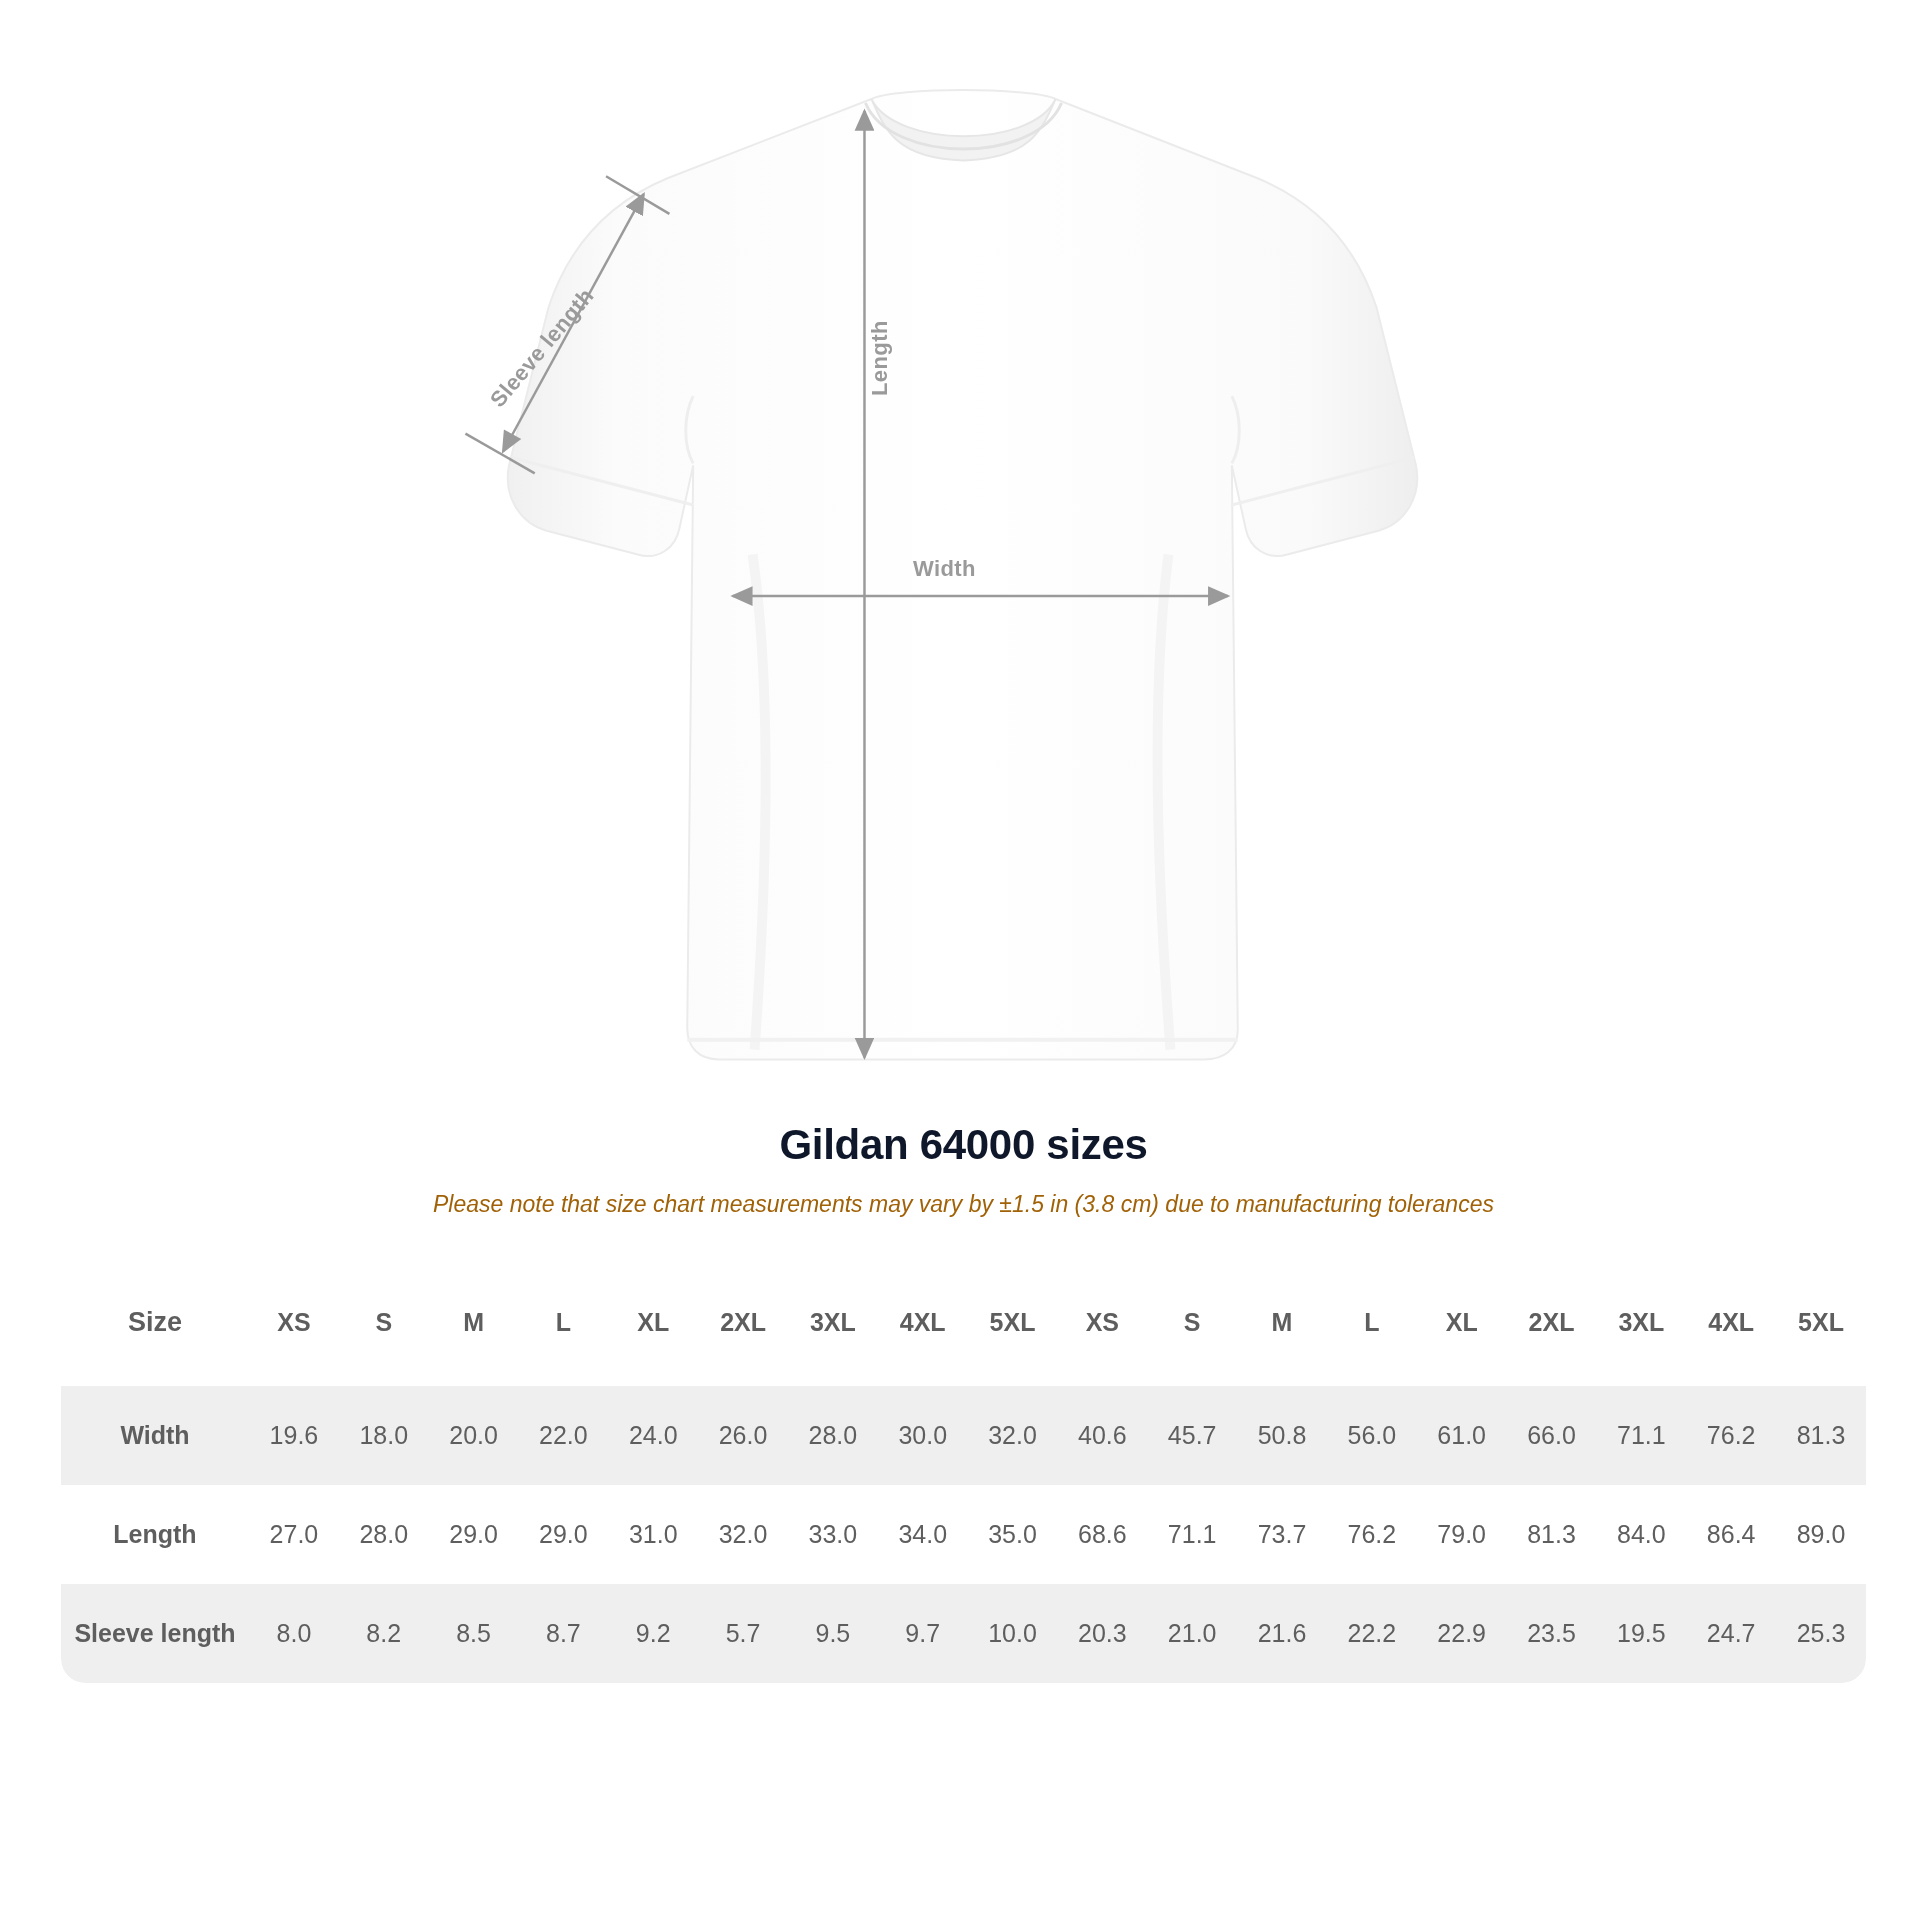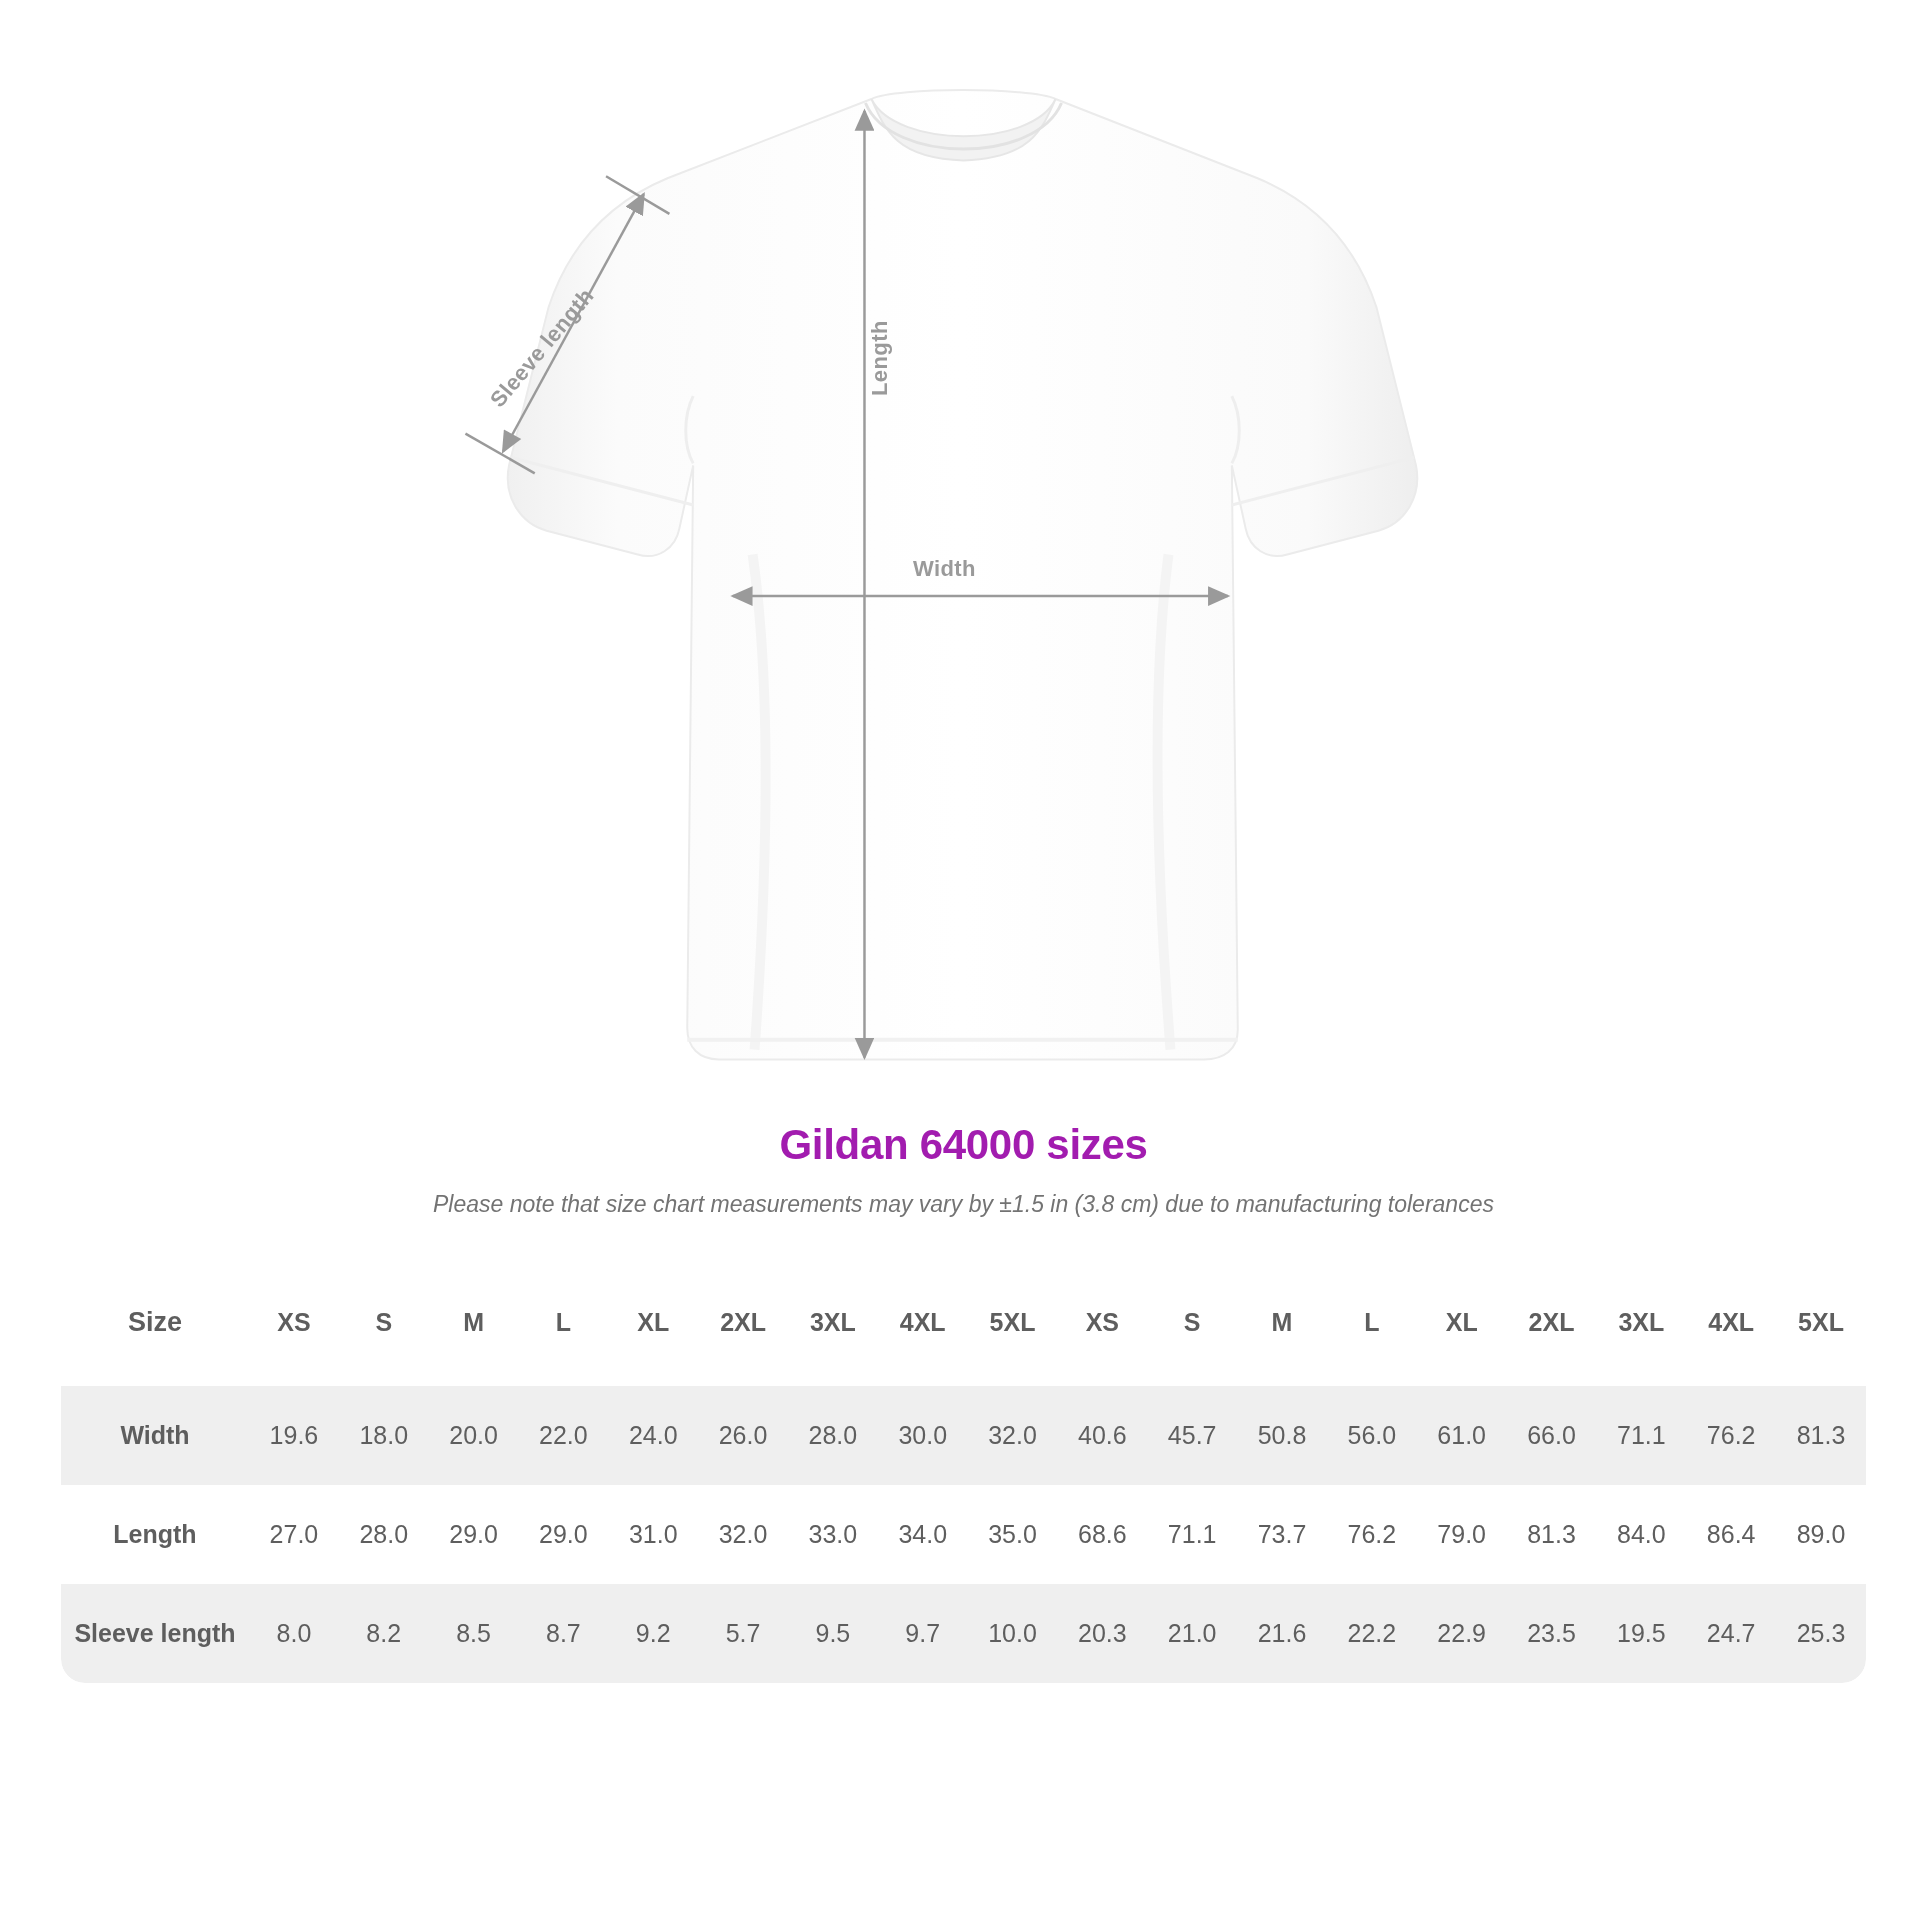--- a/index.html
+++ b/index.html
@@ -61,28 +61,28 @@
   }
 
   
   .title-block {
     text-align: center;
     margin-top: 10px;
   }
   .chart-title {
     font-size: 42px;
     font-weight: bold;
-    color: #a21caf;
+    color: #0f172a;
     margin: 12px;
     letter-spacing: -0.3px;
   }
   .chart-note {
     font-size: 23px;
     font-style: italic;
-    color: #737373;
+    color: #a16207;
     margin-top: 22px;
   }
 
   
   .table-area {
     margin: 40px 61px 0 61px;
     border-radius: 24px;
     overflow: hidden;
   }
   table.size-table {

